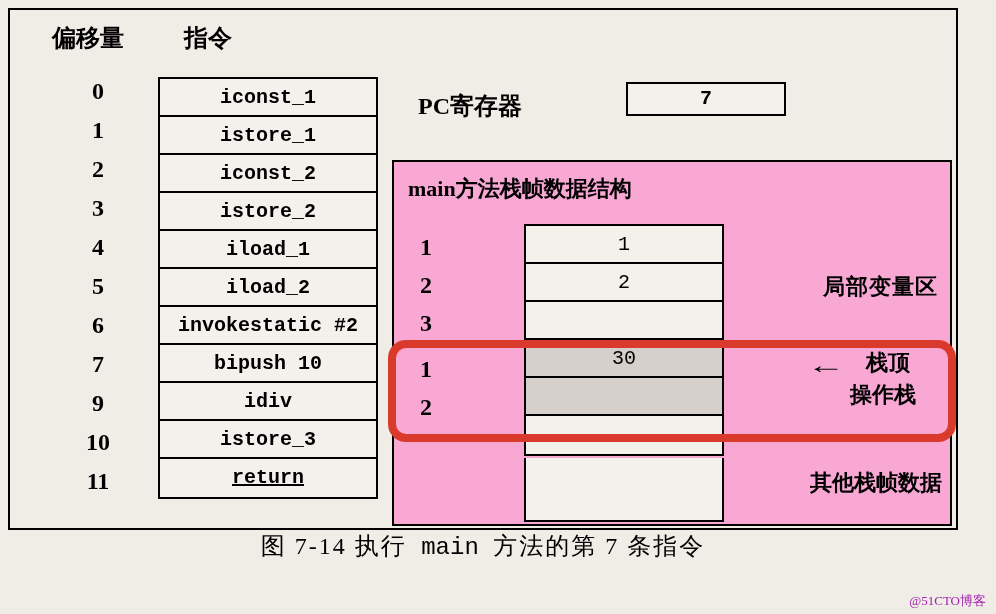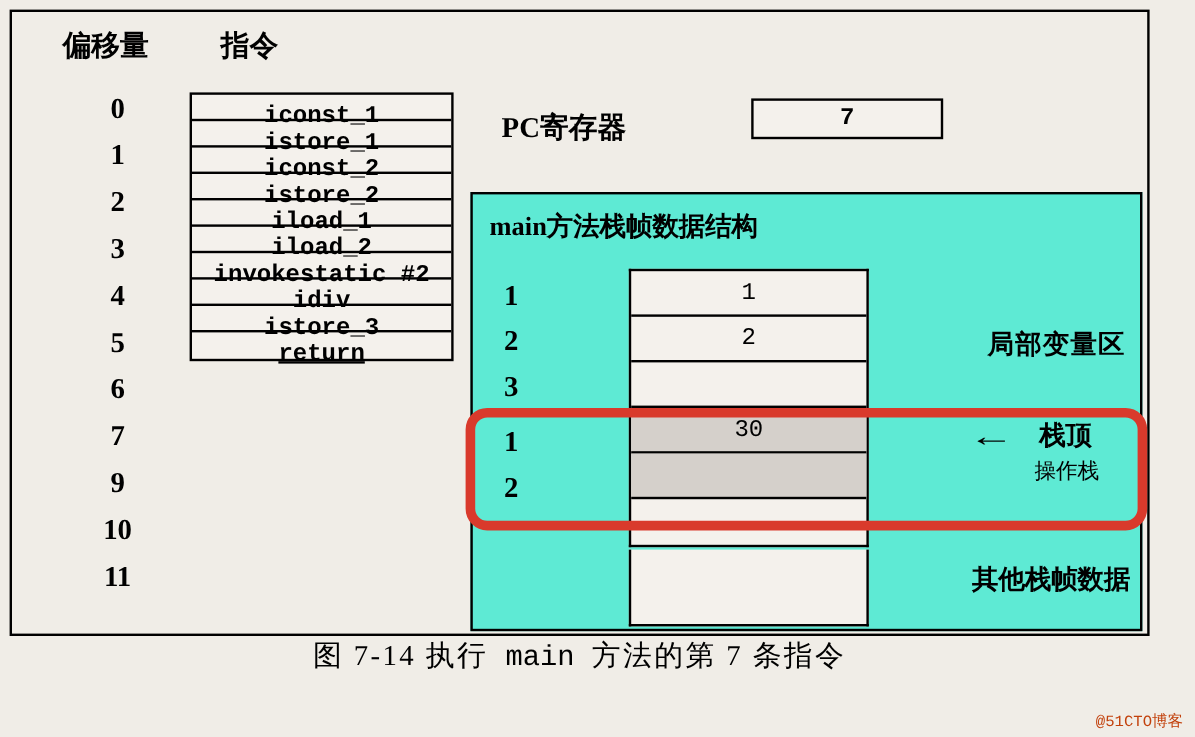--- a/index.html
+++ b/index.html
@@ -39,21 +39,21 @@
     }
     .instr-col {
       position: absolute;
       left: 148px;
       top: 67px;
       width: 220px;
       border: 2px solid #000;
       background: #f4f1ec;
     }
     .instr-col div {
-      height: 22px;
+      height: 38px;
       border-bottom: 2px solid #000;
       text-align: center;
       font-family: "Courier New", monospace;
       font-size: 20px;
       font-weight: bold;
       line-height: 38px;
     }
     .instr-col div:last-child { border-bottom: none; text-decoration: underline; }
     .pc-label {
       position: absolute;
@@ -76,21 +76,21 @@
       font-weight: bold;
       background: #f4f1ec;
     }
     .stackframe-box {
       position: absolute;
       left: 382px;
       top: 150px;
       width: 560px;
       height: 366px;
       border: 2px solid #000;
-      background: #5eead4;
+      background: #f9a8d4;
     }
     .stackframe-title {
       margin: 12px 0 0 14px;
       font-size: 22px;
       font-weight: bold;
     }
     .lv-idx-col {
       position: absolute;
       left: 26px;
       top: 72px;
@@ -168,22 +168,22 @@
       position: absolute;
       right: 40px;
       top: 186px;
       font-size: 22px;
       font-weight: bold;
     }
     .label-op {
       position: absolute;
       right: 34px;
       top: 218px;
-      font-size: 18px;
-      font-weight: normal;
+      font-size: 22px;
+      font-weight: bold;
     }
     .label-other {
       position: absolute;
       right: 8px;
       top: 306px;
       font-size: 22px;
       font-weight: bold;
     }
     .arrow {
       position: absolute;
@@ -212,22 +212,21 @@
     }
     .caption .mono {
       font-family: "Courier New", monospace;
       letter-spacing: 0;
     }
     .watermark {
       position: absolute;
       right: 10px;
       bottom: 4px;
       font-size: 13px;
-      color: #c2410c;
-      font-family: Liberation Mono, monospace;
+      color: #a21caf;
     }
   </style>
 </head>
 <body>
 
 <div class="outer-frame">
   <div class="col-headers">
     <span>偏移量</span>
     <span>指令</span>
   </div>
@@ -247,20 +246,21 @@
   </div>
 
   <div class="instr-col">
     <div>iconst_1</div>
     <div>istore_1</div>
     <div>iconst_2</div>
     <div>istore_2</div>
     <div>iload_1</div>
     <div>iload_2</div>
     <div>invokestatic  #2</div>
+    <div>bipush   10</div>
     <div>idiv</div>
     <div>istore_3</div>
     <div>return</div>
   </div>
 
   <div class="pc-label">PC寄存器</div>
   <div class="pc-box">7</div>
 
   <div class="stackframe-box">
     <div class="stackframe-title">main方法栈帧数据结构</div>

